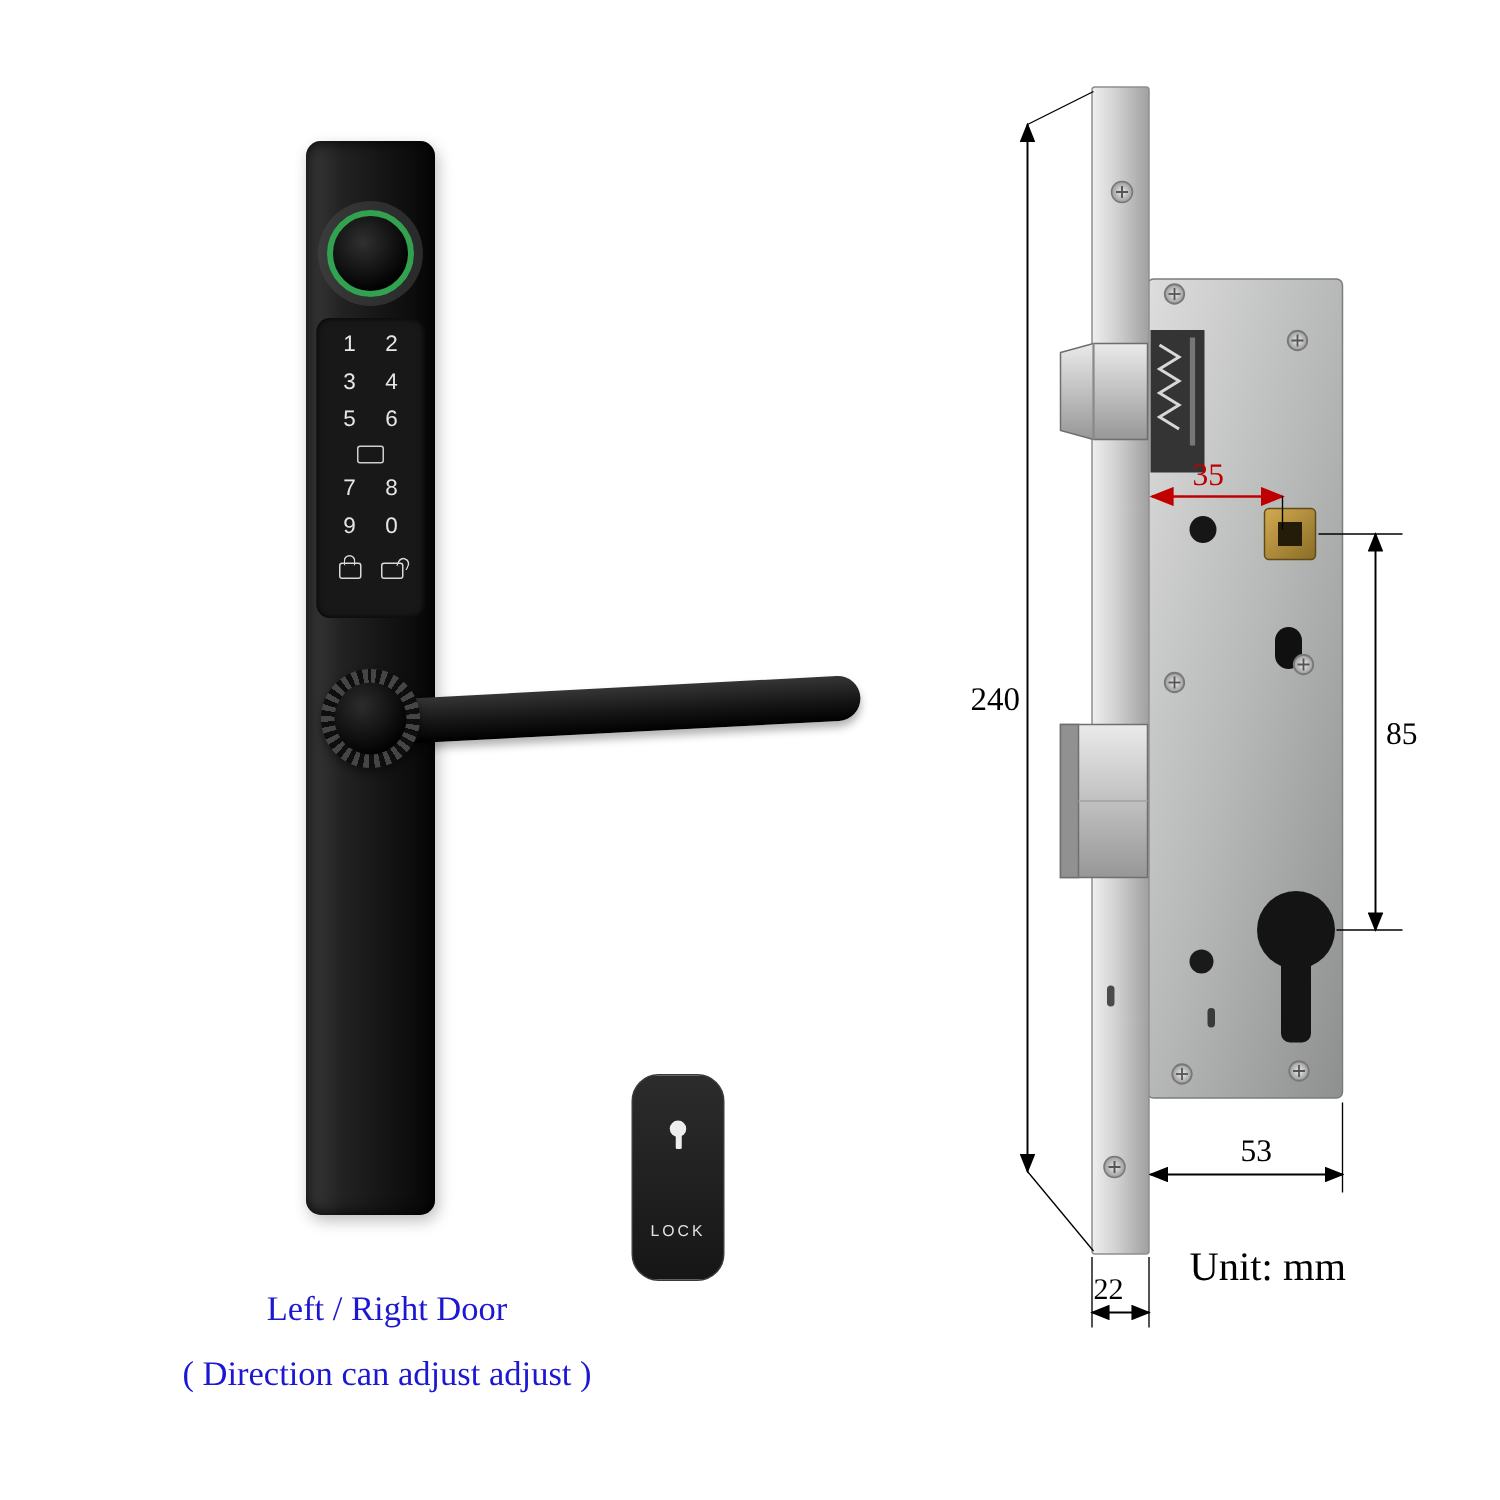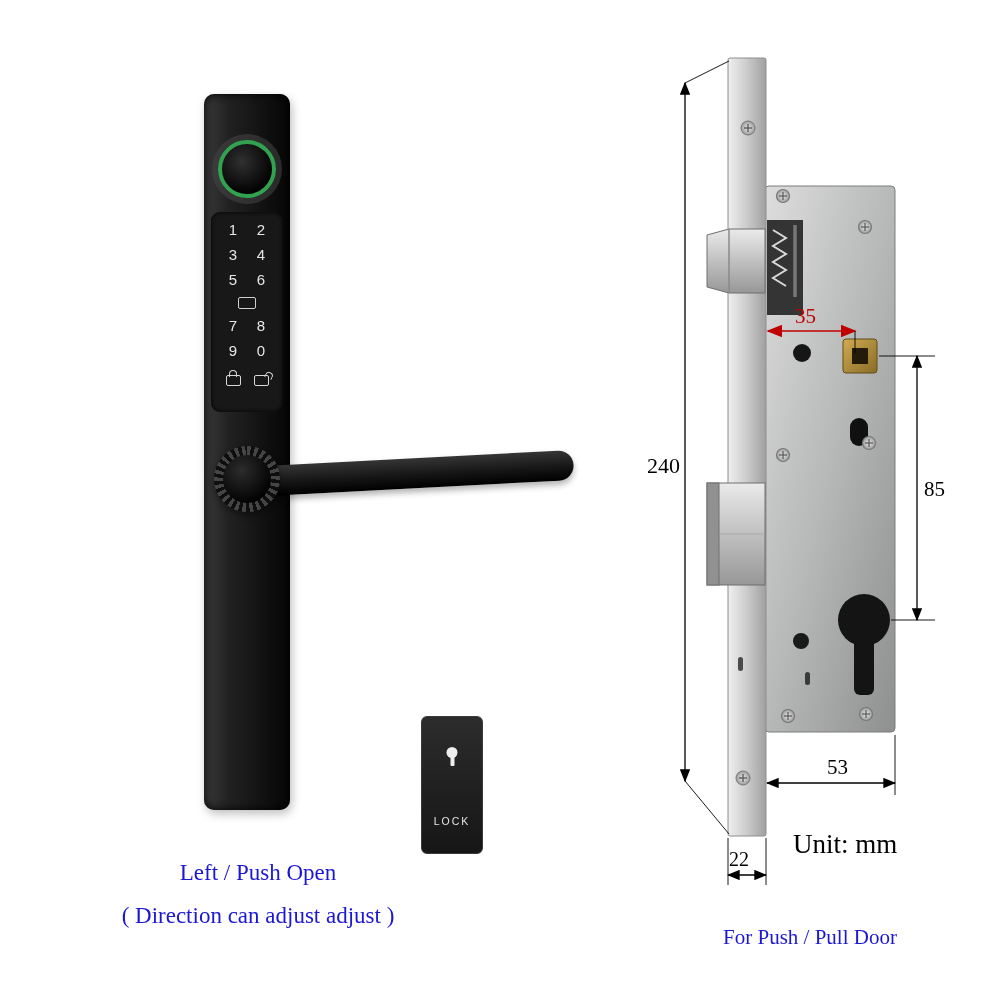--- a/index.html
+++ b/index.html
@@ -29,21 +29,21 @@
     background:repeating-conic-gradient(#454545 0deg 7deg,#0e0e0e 7deg 14deg);
     box-shadow:0 3px 6px rgba(0,0,0,.4);}
   .hub::after{content:"";position:absolute;left:9px;top:9px;right:9px;bottom:9px;border-radius:50%;
     background:radial-gradient(circle at 38% 32%,#2c2c2c,#000 78%);}
   .lever-neck{position:absolute;left:246px;top:463px;width:28px;height:36px;background:#070707;
     border-radius:8px;transform:rotate(-3deg);z-index:2;}
   .lever{position:absolute;left:256px;top:466px;width:318px;height:30px;border-radius:15px;z-index:3;
     transform:rotate(-3deg);transform-origin:10px 15px;
     background:linear-gradient(180deg,#353535 0%,#161616 55%,#000 100%);
     box-shadow:0 4px 6px rgba(0,0,0,.3);}
-  .key-cover{position:absolute;left:217px;top:622px;width:60px;height:136px;border-radius:6px;z-index:2;
+  .key-cover{position:absolute;left:217px;top:622px;width:60px;height:136px;border-radius:18px;z-index:2;
     background:linear-gradient(180deg,#2c2c2c,#161616);border:1px solid #3a3a3a;}
   .keyhole{position:absolute;left:50%;top:30px;transform:translateX(-50%);width:11px;height:11px;
     border-radius:50%;background:#eee;}
   .keyhole::after{content:"";position:absolute;left:3.5px;top:9px;width:4px;height:10px;
     background:#eee;border-radius:1px;}
   .cover-label{position:absolute;bottom:26px;width:100%;text-align:center;color:#e3e3e3;
     font-size:10.5px;letter-spacing:2px;}
 
   
   .caption{position:absolute;text-align:center;color:#1c17d1;
@@ -82,21 +82,21 @@
     <div class="key-cover">
       <div class="keyhole"></div>
       <div class="cover-label">LOCK</div>
     </div>
   </div>
   <div class="lever-neck"></div>
   <div class="lever"></div>
   <div class="hub"></div>
 
   <div class="caption caption-left">
-    <div class="line">Left / Push Open</div>
+    <div class="line">Left / Right Door</div>
     <div class="line">( Direction can adjust adjust )</div>
   </div>
 
   <svg class="mortise" viewBox="0 0 350 880" width="350" height="880">
     <defs>
       <linearGradient id="gPlate" x1="0" y1="0" x2="1" y2="0">
         <stop offset="0" stop-color="#efefef"></stop>
           <stop offset="0.45" stop-color="#cfcfcf"></stop>
         <stop offset="1" stop-color="#a0a0a0"></stop>
       </linearGradient>
@@ -233,15 +233,14 @@
     <g>
       <line x1="83" y1="840" x2="121" y2="840" stroke="#000" stroke-width="1.3" marker-start="url(#ab)" marker-end="url(#ab)"></line>
       <line x1="83" y1="803" x2="83" y2="850" stroke="#000" stroke-width="0.9"></line>
       <line x1="121" y1="803" x2="121" y2="850" stroke="#000" stroke-width="0.9"></line>
       <text x="84" y="831" font-size="20" fill="#000" font-family="Liberation Serif, serif">22</text>
     </g>
 
     <text x="148" y="818" font-size="27" fill="#000" font-family="Liberation Serif, serif">Unit: mm</text>
   </svg>
 
-  <div class="caption caption-right">For Push / Pull Door</div>
 
 </div>
 
 </body></html>

